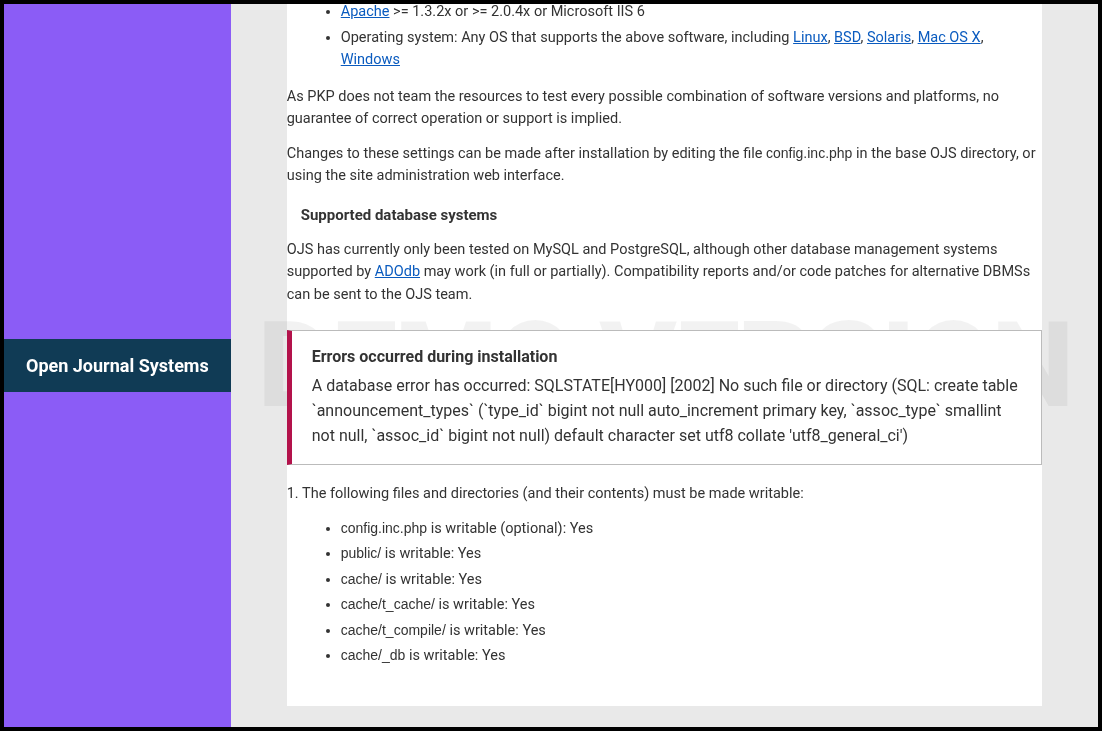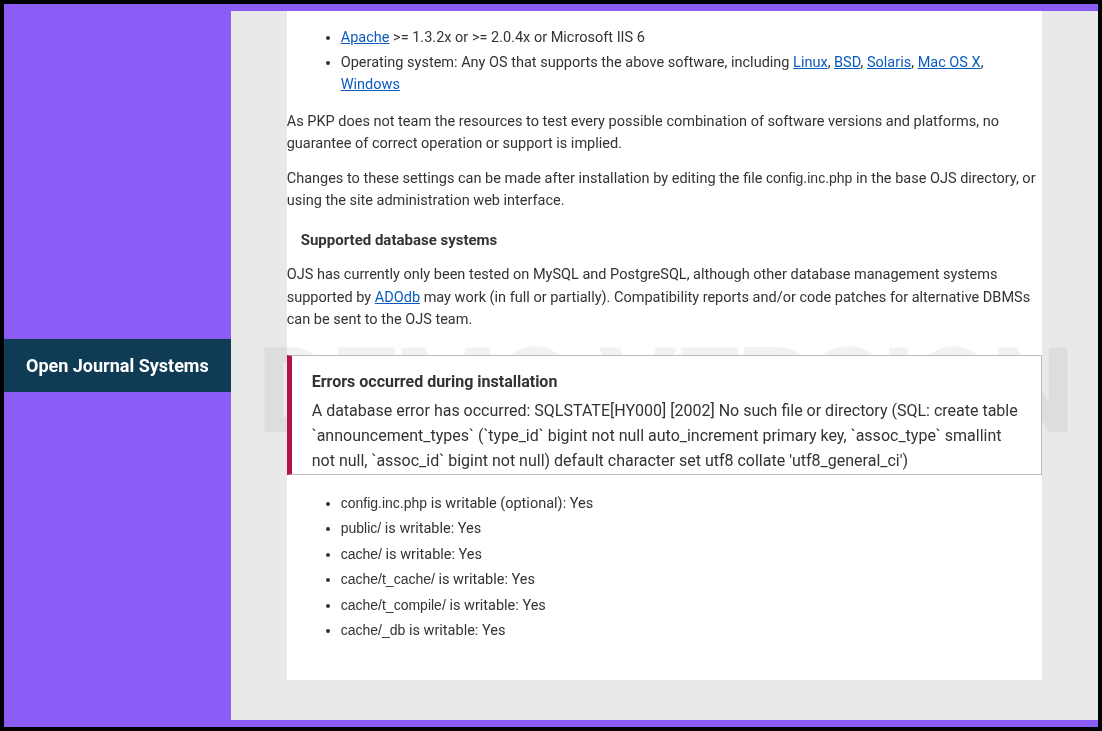--- a/index.html
+++ b/index.html
@@ -59,21 +59,21 @@
   ul { padding-left: 42px; margin: 4px 0 14px 0; }
   li { margin: 3px 12px; }
   a { color: #0a5bbf; text-decoration: underline; }
   p { margin: 12px 0; }
   code, .mono { font-family: Liberation Sans, sans-serif; font-size: 14px; }
   .section-bold { font-weight: 700; margin: 16px 0 12px 0; font-size: 15px; padding-left: 14px; }
   h3.preinstall { font-size: 20px; font-weight: 700; margin: 32px 0 14px 0; color: #222; }
   .alert {
     border: 1px solid #bbb;
     border-left: 5px solid #b3124b;
-    padding: 14px 18px 0 20px;
+    padding: 14px 18px 16px 20px;
     margin: 24px 0 18px 0;
     background: #fff;
   }
   .alert .alert-title { font-weight: 700; font-size: 16px; margin-bottom: 4px; }
   .alert .alert-body { font-size: 16px; color: #333; }
 </style>
 </head>
 <body>
 
 <div class="outer-frame">
@@ -107,20 +107,21 @@
         <p>
           <span>OJS has currently only been tested on MySQL and PostgreSQL, although other database management systems supported by </span><a href="#">ADOdb</a><span> may work (in full or partially). Compatibility reports and/or code patches for alternative DBMSs can be sent to the OJS team.</span>
         </p>
 
         <div class="alert">
           <div class="alert-title">Errors occurred during installation</div>
           <div class="alert-body">A database error has occurred: SQLSTATE[HY000] [2002] No such file or directory (SQL: create table `announcement_types` (`type_id` bigint not null auto_increment primary key, `assoc_type` smallint not null, `assoc_id` bigint not null) default character set utf8 collate 'utf8_general_ci')</div>
         </div>
 
 
+        <p>1. The following files and directories (and their contents) must be made writable:</p>
 
         <ul>
           <li><code class="mono">config.inc.php</code><span> is writable (optional): Yes</span></li>
           <li><code class="mono">public/</code><span> is writable: Yes</span></li>
           <li><code class="mono">cache/</code><span> is writable: Yes</span></li>
           <li><code class="mono">cache/t_cache/</code><span> is writable: Yes</span></li>
           <li><code class="mono">cache/t_compile/</code><span> is writable: Yes</span></li>
           <li><code class="mono">cache/_db</code><span> is writable: Yes</span></li>
         </ul>
 

